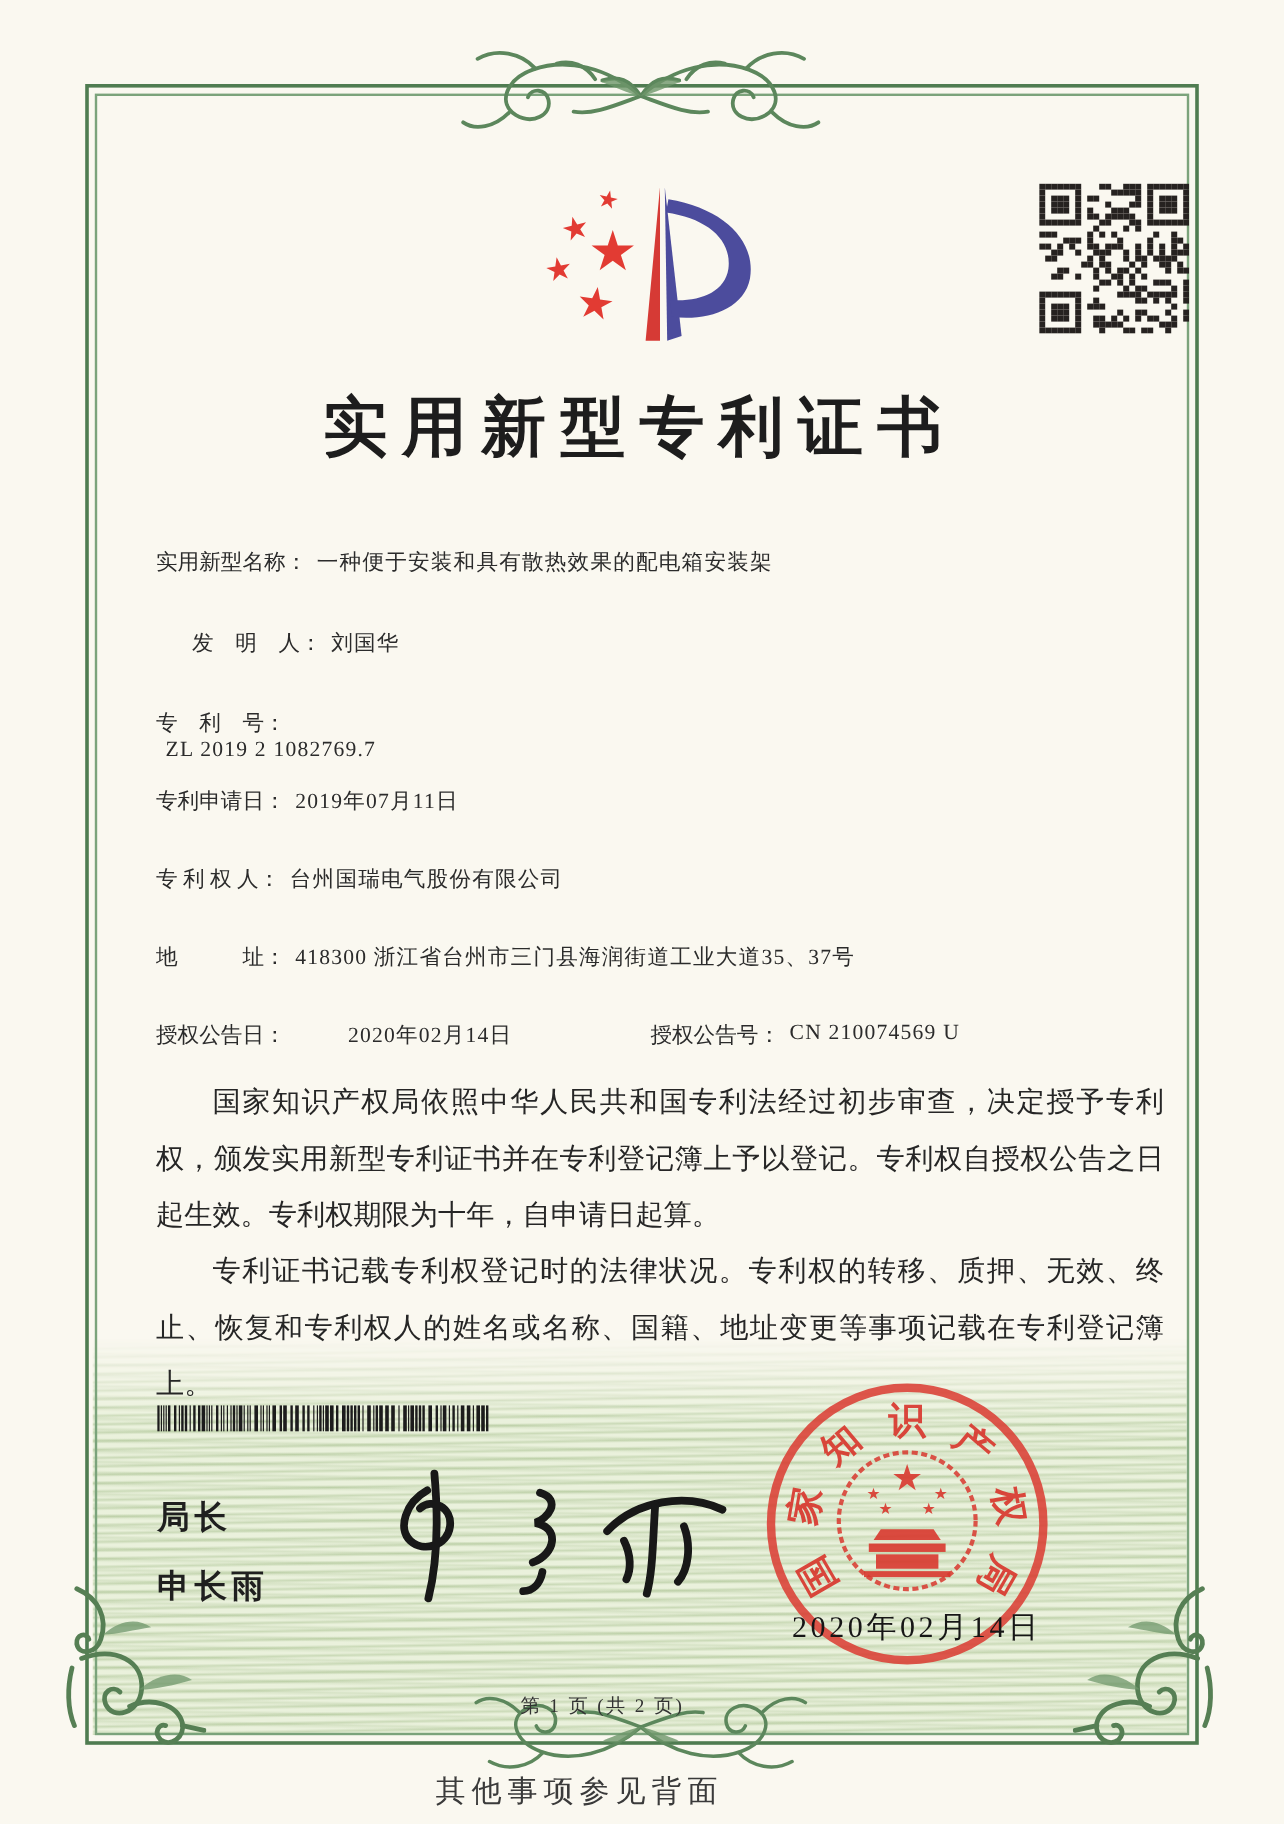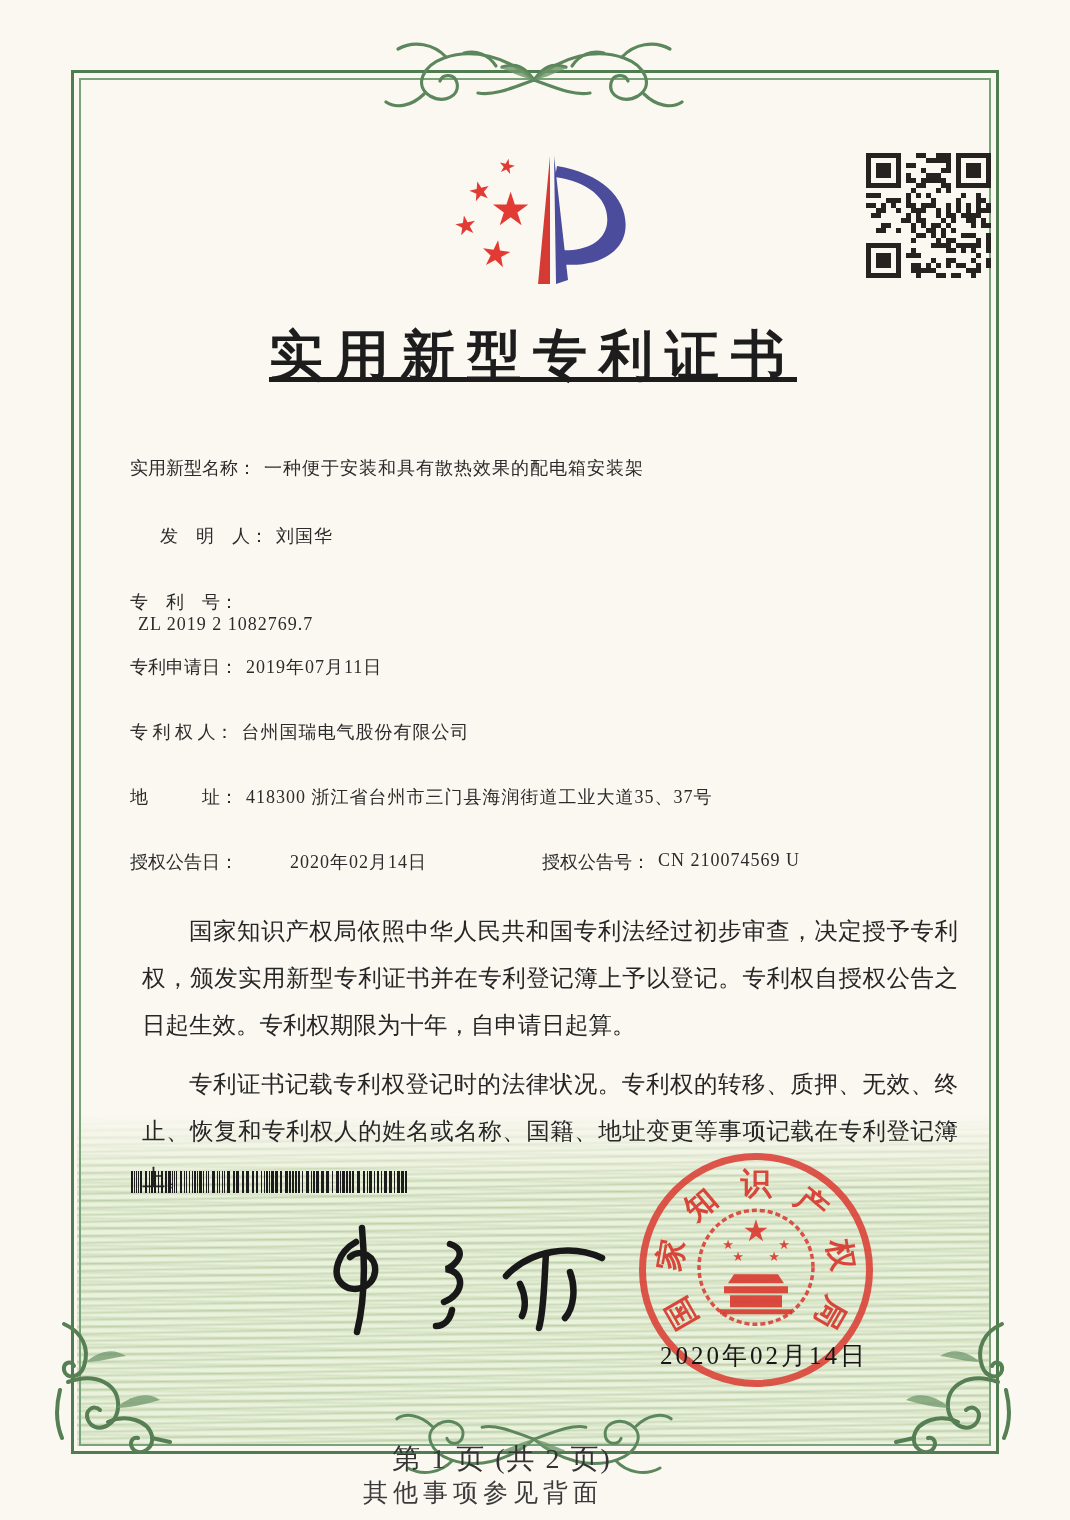--- a/index.html
+++ b/index.html
@@ -23,47 +23,47 @@
   .ornament svg{display:block;}
 
   .cert-no{position:absolute;left:112px;top:148px;font-size:23px;letter-spacing:3px;color:#2f2f2f;}
 
   .logo{position:absolute;left:450px;top:144px;width:210px;height:158px;}
   .logo .star{position:absolute;color:#e23b33;font-family:"DejaVu Sans",sans-serif;line-height:1;}
 
   .qr{position:absolute;left:866px;top:153px;width:125px;height:125px;}
 
   .title{position:absolute;left:72px;top:320px;width:922px;text-align:center;
-    font-size:54px;font-weight:bold;letter-spacing:12px;color:#1d1d1d;text-decoration:underline;}
+    font-size:54px;font-weight:bold;letter-spacing:12px;color:#1d1d1d;}
 
   .field-row{position:absolute;left:130px;width:850px;font-size:18px;display:flex;white-space:nowrap;}
   .field-row .lbl{color:#2b2b2b;}
   .field-row .val{margin-left:8px;letter-spacing:1px;color:#2b2b2b;}
   .grant-row{position:relative;gap:44px;}
   .grant-pair2{position:absolute;left:412px;top:0;display:flex;}
 
   .paras{position:absolute;left:130px;top:896px;width:840px;font-size:23.5px;line-height:47px;text-align:justify;color:#262626;}
-  .paras p{margin:12px;text-indent:2em;}
+  .paras p{margin:0;text-indent:2em;}
 
   .barcode{position:absolute;left:131px;top:1171px;width:278px;height:22px;}
 
   .director{position:absolute;left:131px;top:1246px;font-family:"Liberation Sans","DejaVu Sans",sans-serif;
     font-weight:700;font-size:27px;color:#1f1f1f;letter-spacing:4px;}
   .director .name{display:block;margin-top:22px;}
 
   .signature{position:absolute;left:298px;top:1222px;width:336px;height:118px;}
 
   .seal{position:absolute;left:639px;top:1153px;width:234px;height:234px;border-radius:50%;
     border:7px solid rgba(218,57,48,0.85);box-sizing:border-box;}
   .seal .arc-char{position:absolute;left:50%;top:50%;font-family:"Liberation Sans","DejaVu Sans",sans-serif;
     font-weight:700;font-size:31px;color:rgba(216,55,46,0.92);}
   .seal-emblem{position:absolute;left:50%;top:50%;transform:translate(-50%,-52%);}
   .seal-date{position:absolute;left:660px;top:1339px;font-size:25px;letter-spacing:3px;color:#161616;}
 
-  .page-info{position:absolute;left:72px;top:1412px;width:860px;text-align:center;font-size:28px;letter-spacing:2px;color:#333;margin-top:28px;}
+  .page-info{position:absolute;left:72px;top:1412px;width:860px;text-align:center;font-size:16px;letter-spacing:2px;color:#333;}
   .back-note{position:absolute;left:72px;top:1476px;width:822px;text-align:center;font-size:25px;letter-spacing:5px;color:#3a3a3a;}
 </style>
 </head>
 <body>
 
 <div class="page">
 
   <div class="guilloche"></div>
 
   <div class="frame">
@@ -551,20 +551,24 @@
         <rect x="250" y="0" width="1" height="22" fill="#1c1c1c"></rect>
         <rect x="253" y="0" width="3" height="22" fill="#1c1c1c"></rect>
         <rect x="258" y="0" width="3" height="22" fill="#1c1c1c"></rect>
         <rect x="263" y="0" width="1" height="22" fill="#1c1c1c"></rect>
         <rect x="266" y="0" width="3" height="22" fill="#1c1c1c"></rect>
         <rect x="270" y="0" width="3" height="22" fill="#1c1c1c"></rect>
         <rect x="274" y="0" width="2" height="22" fill="#1c1c1c"></rect>
       </svg>
   </div>
 
+  <div class="director">
+    <span>局长</span>
+    <span class="name">申长雨</span>
+  </div>
 
   <div class="signature">
     <svg width="336" height="118" viewBox="0 0 336 118" fill="none" stroke="#181818" stroke-width="6.5" stroke-linecap="round">
       <path d="M58,20 C40,30 33,52 44,62 C55,72 75,66 77,50 C79,34 62,26 52,35"></path>
       <path d="M64,6 C67,40 67,78 59,110"></path>
       <path d="M152,22 C171,28 158,44 148,47 C169,51 165,73 146,80"></path>
       <path d="M154,88 C152,98 146,104 138,104"></path>
       <path d="M208,54 C232,28 274,22 304,36"></path>
       <path d="M248,32 C246,62 246,88 241,106"></path>
       <path d="M272,50 C278,66 276,86 267,96"></path>

